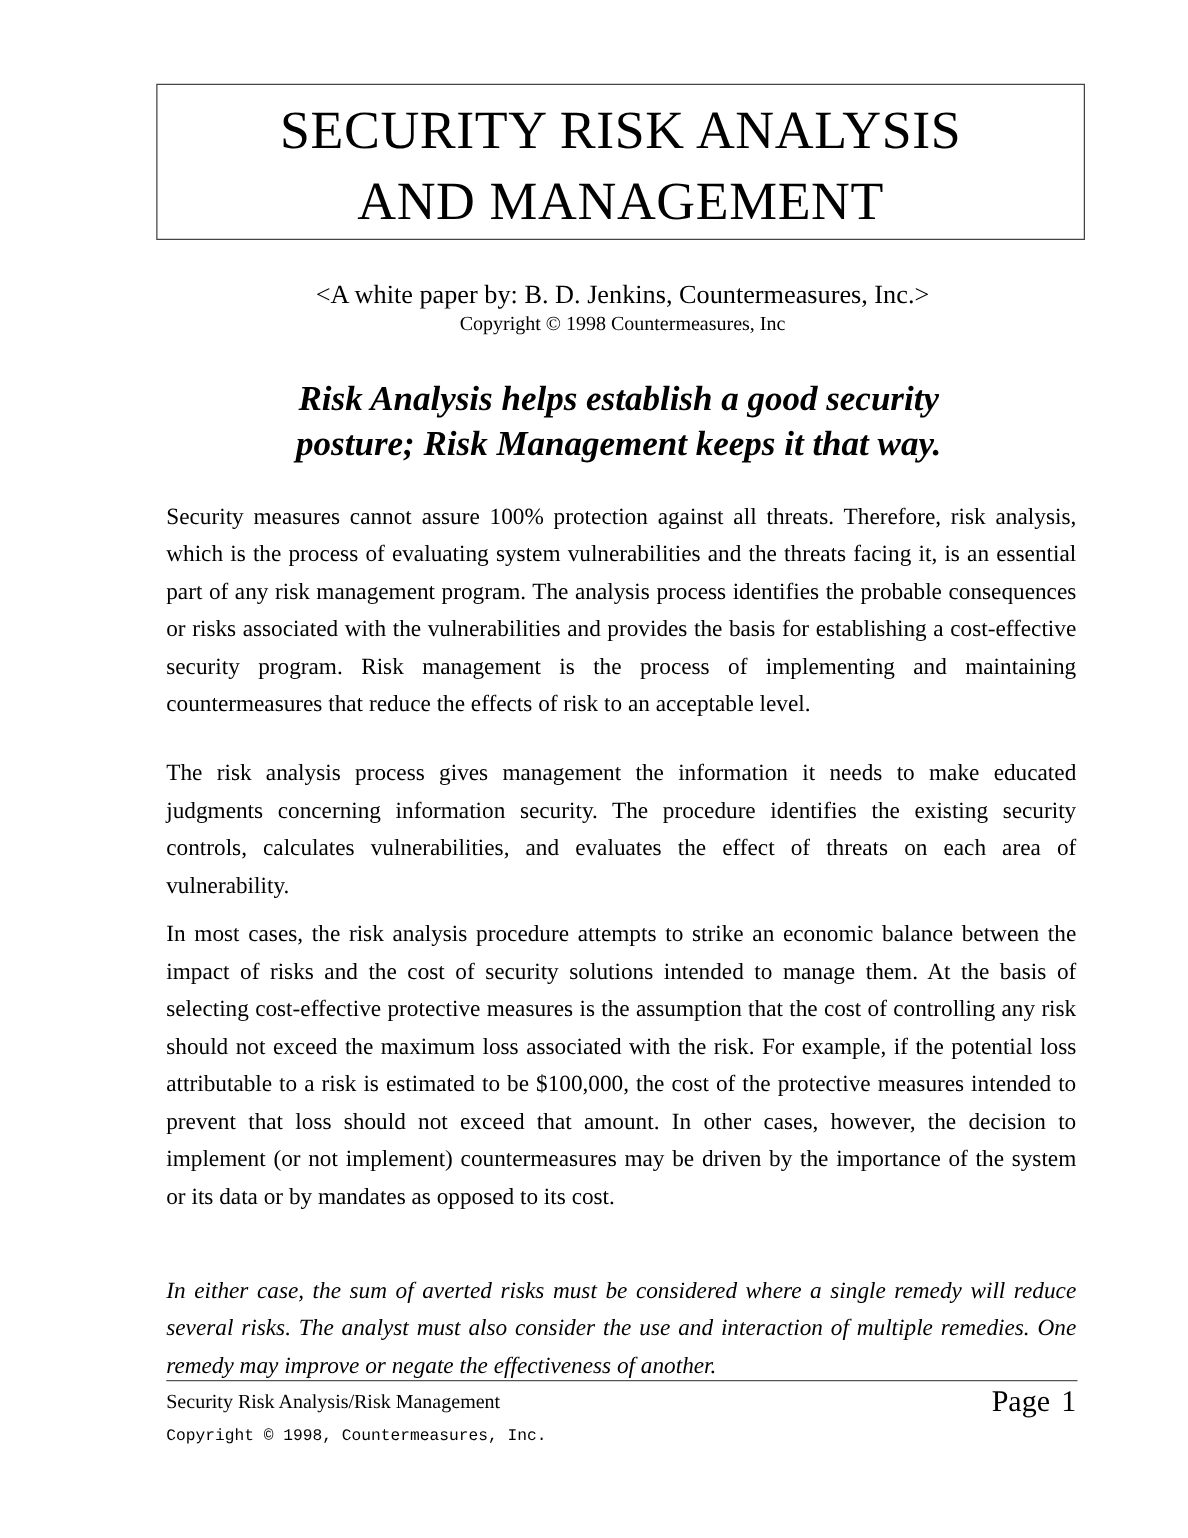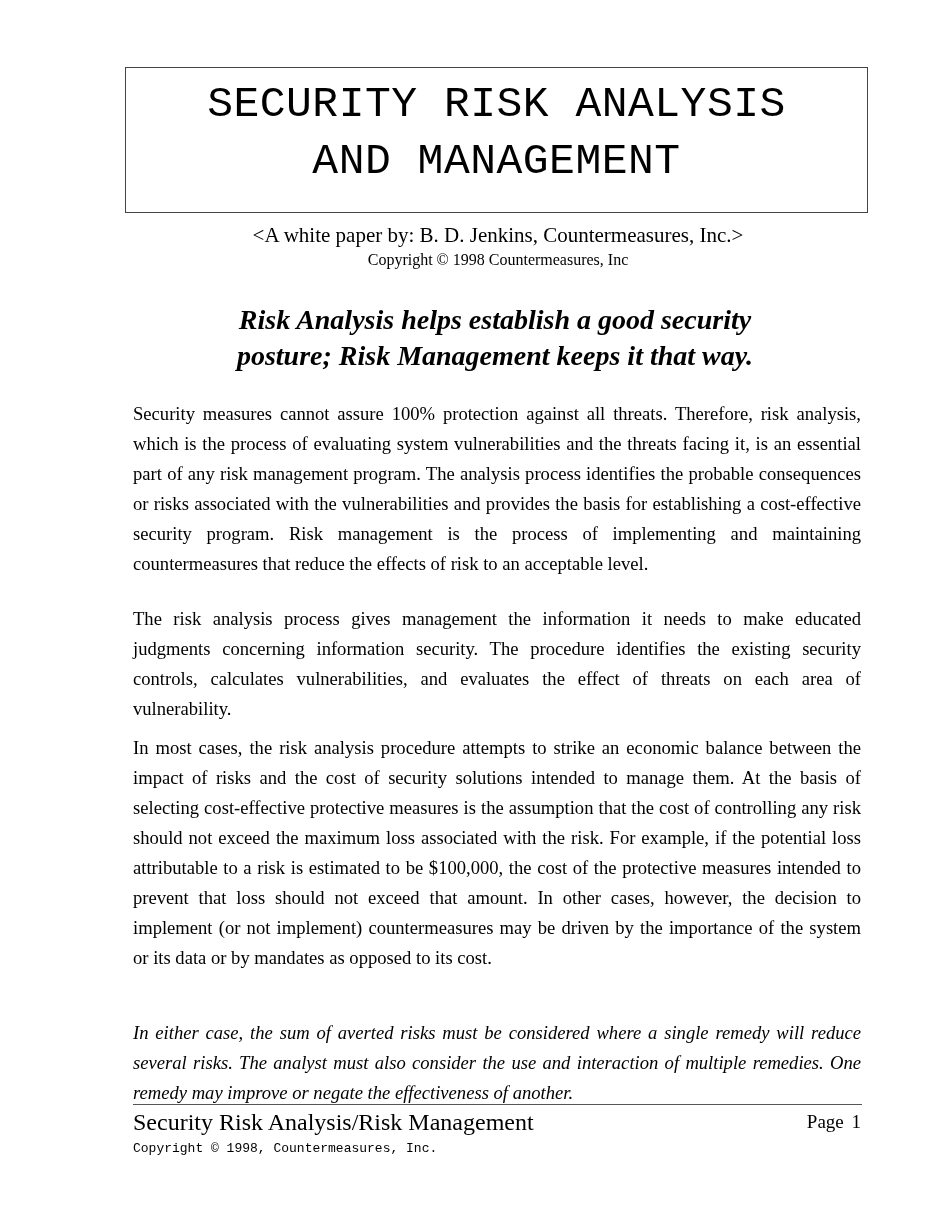--- a/index.html
+++ b/index.html
@@ -12,25 +12,25 @@
       height: 1230px;
       position: relative;
       overflow: hidden;
       color: #000000;
     }
     .title-box {
       position: absolute;
       left: 125px;
       top: 67px;
       width: 743px;
-      height: 146px;
+      height: 125px;
       border: 1px solid #444444;
       box-sizing: border-box;
       text-align: center;
-      font-family: Liberation Mono, monospace;
+      font-family: Liberation Serif, serif;
       font-size: 43px;
       line-height: 57px;
       padding-top: 8px;
       letter-spacing: 0.5px;
     }
     .title-line {
       display: block;
     }
     .byline {
       position: absolute;
@@ -85,29 +85,29 @@
       top: 1104px;
       width: 729px;
       height: 0;
       border-top: 1px solid #555555;
     }
     .footer-left {
       position: absolute;
       left: 133px;
       top: 1110px;
       font-family: "Liberation Serif", serif;
-      font-size: 24px;
+      font-size: 16px;
       line-height: 24px;
     }
     .footer-right {
       position: absolute;
       right: 89px;
       top: 1110px;
       font-family: "Liberation Serif", serif;
-      font-size: 19px;
+      font-size: 24px;
       line-height: 24px;
       word-spacing: 3px;
     }
     .footer-copyright {
       position: absolute;
       left: 133px;
       top: 1140px;
       font-family: Liberation Mono, monospace;
       font-size: 13px;
       line-height: 18px;

